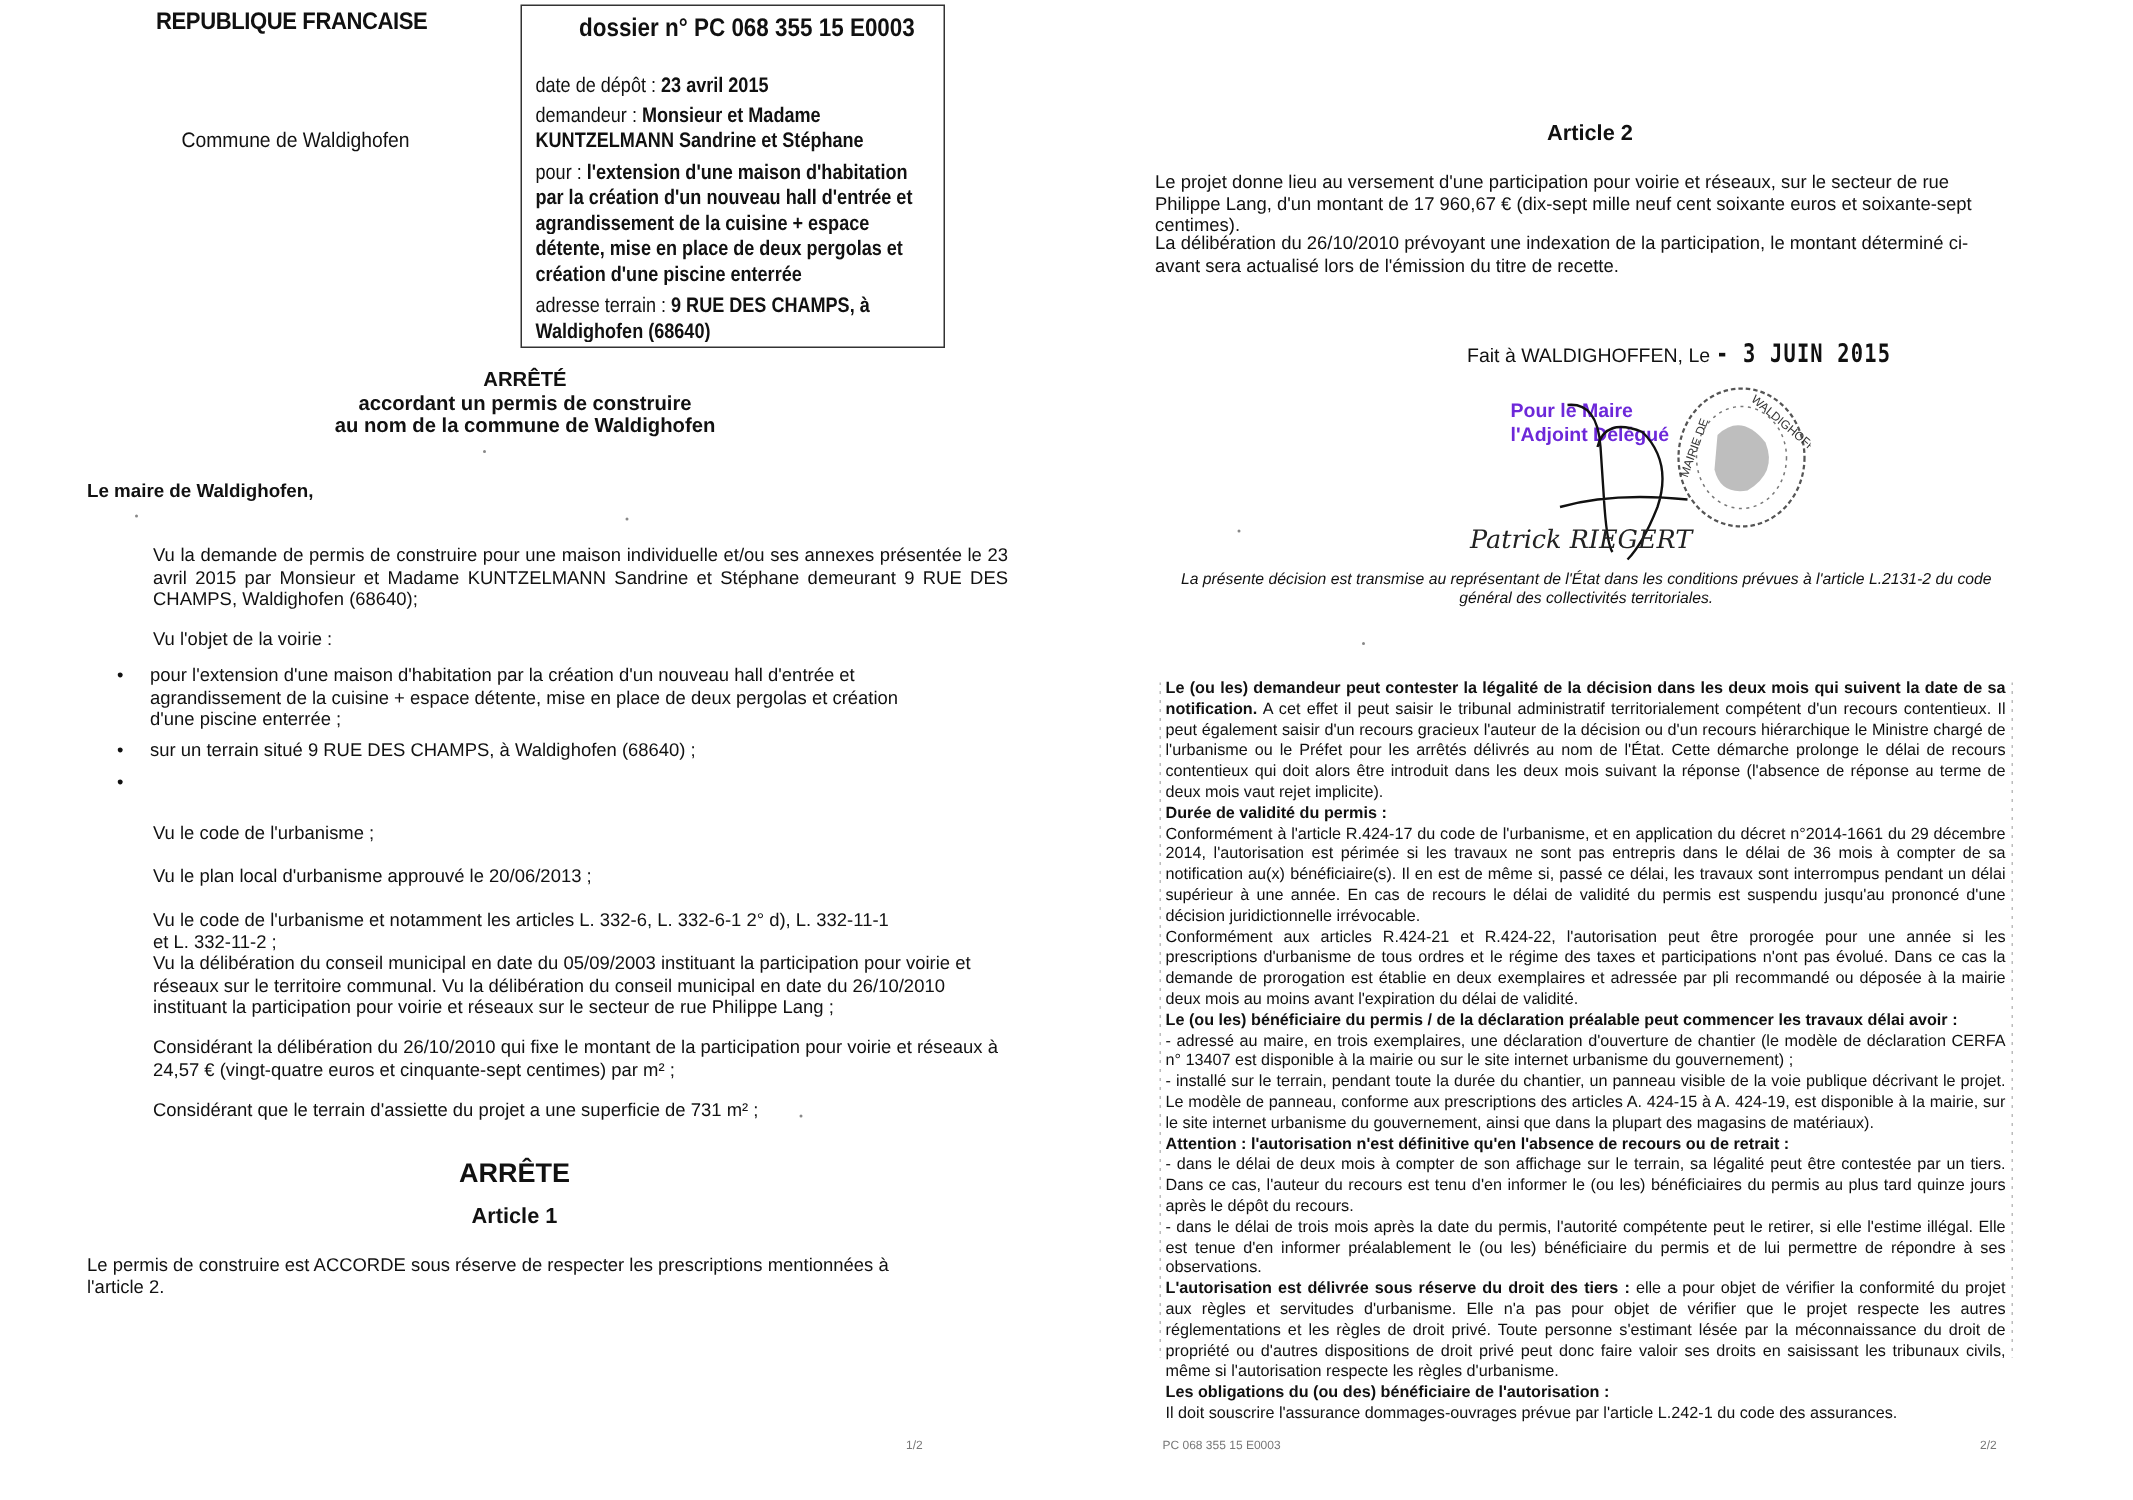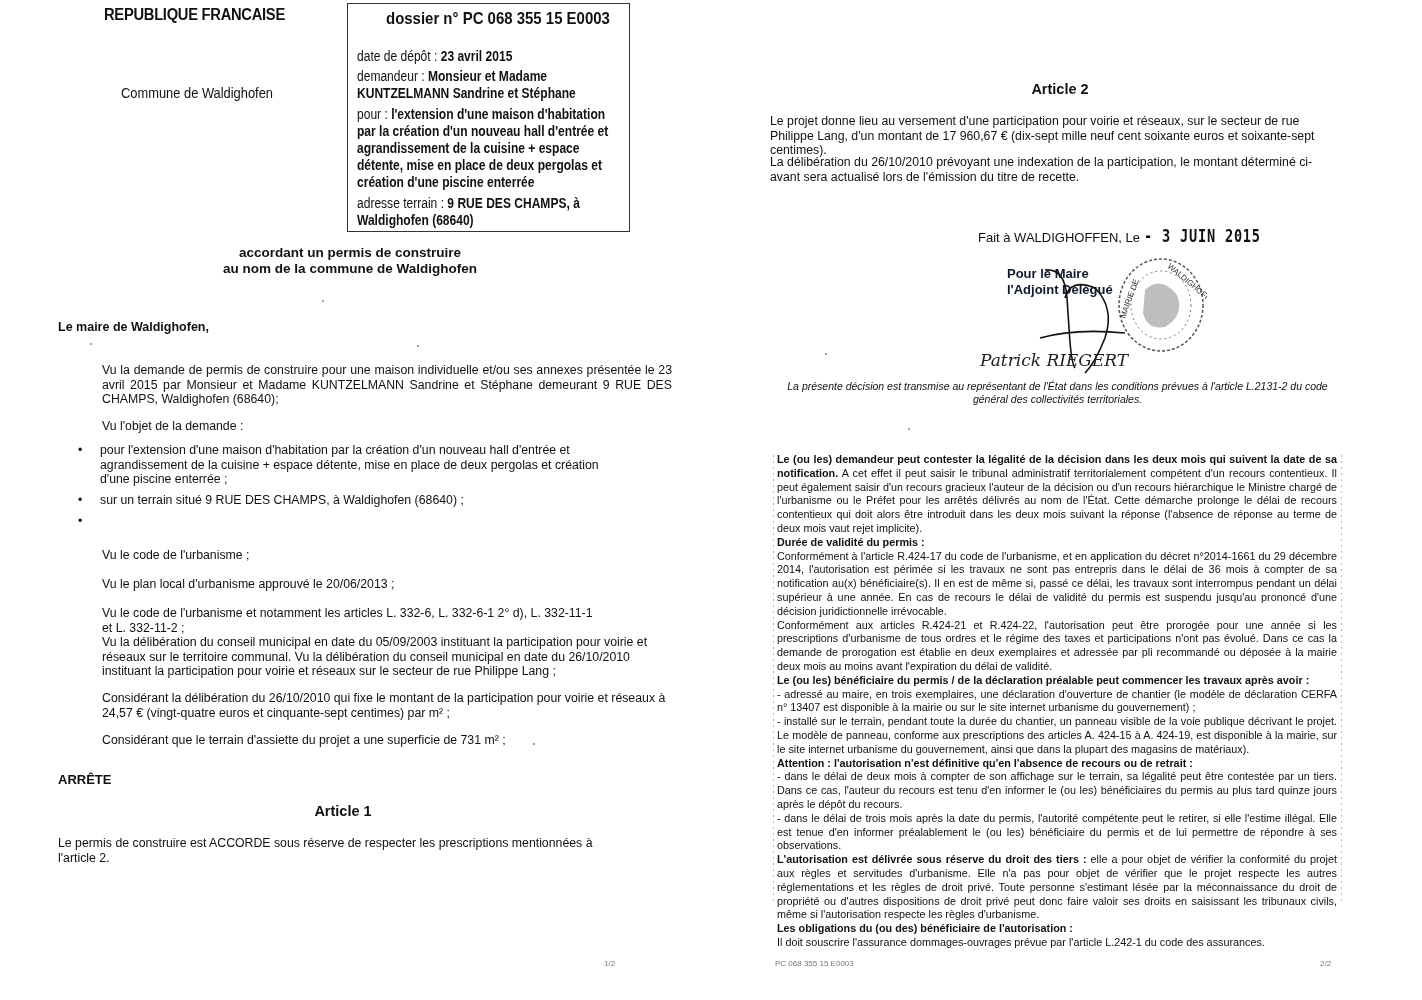--- a/index.html
+++ b/index.html
@@ -20,28 +20,28 @@
 
   
   #titles { left:160px; top:245px; width:380px; text-align:center; font-weight:bold; font-size:13.5px; line-height:15.5px; }
   #maire { left:58px; top:320px; font-size:12.5px; font-weight:bold; }
 
   .para { left:58px; width:570px;margin-left:44px; }
   .bullet-row { position:absolute; left:78px; width:540px; }
   .bullet-row .dot { position:absolute; left:0; top:0; }
   .bullet-row .txt { position:absolute; left:22px; width:520px; }
 
-  #arrete2 { left:58px; top:772px; width:570px; text-align:left; font-weight:bold; font-size:13px; }
+  #arrete2 { left:58px; top:772px; width:570px; text-align:center; font-weight:bold; font-size:18px; }
   #art1 { left:58px; top:803px; width:570px; text-align:center; font-weight:bold; font-size:14.5px; }
 
   #art2 { left:765px; top:81px; width:590px; text-align:center; font-weight:bold; font-size:14.5px; }
 
   #fait { left:978px; top:226px; font-size:13px; white-space:nowrap; }
   #fait .date { font-family:"DejaVu Sans Mono", monospace; font-size:17px; font-weight:bold; letter-spacing:1px; transform:scaleX(0.8); display:inline-block; transform-origin:left center; }
-  #pour { left:1007px; top:266px; font-size:13px; line-height:16px; font-weight:bold; color:#0f172a; }
+  #pour { left:1007px; top:266px; font-size:13px; line-height:16px; font-weight:bold; color:#6d28d9; }
   #stamp { left:1115px; top:255px; width:92px; height:100px; }
   #sigline { left:1035px; top:268px; width:140px; height:110px; }
   #signame { left:980px; top:350px; font-family:"DejaVu Serif", serif; font-style:italic; font-size:17px; color:#222; }
   #transmise { left:775px; top:380px; width:565px; text-align:center; font-style:italic; font-size:10.5px; line-height:13px; }
 
   #legal { left:777px; top:453px; width:560px; font-size:10.8px; line-height:13.8px; text-align:justify; }
   #legal p { margin:0; }
   #legal .h { font-weight:bold; }
 
   .pagenum { font-size:8px; color:#777; }
@@ -62,28 +62,29 @@
   <div class="line" style="top:102px"><span>pour : </span><b>l'extension d'une maison d'habitation</b></div>
   <div class="line b" style="top:119px">par la création d'un nouveau hall d'entrée et</div>
   <div class="line b" style="top:136px">agrandissement de la cuisine + espace</div>
   <div class="line b" style="top:153px">détente, mise en place de deux pergolas et</div>
   <div class="line b" style="top:170px">création d'une piscine enterrée</div>
   <div class="line" style="top:191px"><span>adresse terrain : </span><b>9 RUE DES CHAMPS, à</b></div>
   <div class="line b" style="top:208px">Waldighofen (68640)</div>
 </div>
 
 <div class="abs" id="titles">
+  <div>ARRÊTÉ</div>
   <div>accordant un permis de construire</div>
   <div>au nom de la commune de Waldighofen</div>
 </div>
 
 <div class="abs" id="maire">Le maire de Waldighofen,</div>
 
 <div class="abs t para just" style="top:363px">Vu la demande de permis de construire pour une maison individuelle et/ou ses annexes présentée le 23 avril 2015 par Monsieur et Madame KUNTZELMANN Sandrine et Stéphane demeurant 9 RUE DES CHAMPS, Waldighofen (68640);</div>
-<div class="abs t para" style="top:419px">Vu l'objet de la demande :</div>
+<div class="abs t para" style="top:419px">Vu l'objet de la voirie :</div>
 
 <div class="bullet-row t" style="top:443px; height:44px">
   <span class="dot">•</span>
   <span class="txt">pour l'extension d'une maison d'habitation par la création d'un nouveau hall d'entrée et agrandissement de la cuisine + espace détente, mise en place de deux pergolas et création d'une piscine enterrée ;</span>
 </div>
 <div class="bullet-row t" style="top:493px; height:16px">
   <span class="dot">•</span>
   <span class="txt">sur un terrain situé 9 RUE DES CHAMPS, à Waldighofen (68640) ;</span>
 </div>
 <div class="bullet-row t" style="top:514px; height:16px">
@@ -137,21 +138,21 @@
 
 <div class="abs" id="signame">Patrick RIEGERT</div>
 
 <div class="abs" id="transmise">La présente décision est transmise au représentant de l'État dans les conditions prévues à l'article L.2131-2 du code général des collectivités territoriales.</div>
 
 <div class="abs" id="legal">
   <p><span class="h">Le (ou les) demandeur peut contester la légalité de la décision dans les deux mois qui suivent la date de sa notification.</span><span> A cet effet il peut saisir le tribunal administratif territorialement compétent d'un recours contentieux. Il peut également saisir d'un recours gracieux l'auteur de la décision ou d'un recours hiérarchique le Ministre chargé de l'urbanisme ou le Préfet pour les arrêtés délivrés au nom de l'État. Cette démarche prolonge le délai de recours contentieux qui doit alors être introduit dans les deux mois suivant la réponse (l'absence de réponse au terme de deux mois vaut rejet implicite).</span></p>
   <p class="h">Durée de validité  du permis :</p>
   <p>Conformément à l'article R.424-17 du code de l'urbanisme, et en application du décret n°2014-1661 du 29 décembre 2014, l'autorisation est périmée si les travaux ne sont pas entrepris dans le délai de 36 mois à compter de sa notification au(x) bénéficiaire(s). Il en est de même si, passé ce délai, les travaux sont interrompus pendant un délai supérieur à une année. En cas de recours le délai de validité du permis est suspendu jusqu'au prononcé d'une décision juridictionnelle irrévocable.</p>
   <p>Conformément aux articles R.424-21 et R.424-22, l'autorisation peut être prorogée pour une année si les prescriptions d'urbanisme de tous ordres et le régime des taxes et participations n'ont pas évolué. Dans ce cas la demande de prorogation est établie en deux exemplaires et adressée par pli recommandé ou déposée à la mairie deux mois au moins avant l'expiration du délai de validité.</p>
-  <p class="h">Le (ou les) bénéficiaire du permis / de la déclaration préalable peut commencer les travaux après avoir :</p>
+  <p class="h">Le (ou les) bénéficiaire du permis / de la déclaration préalable peut commencer les travaux délai avoir :</p>
   <p>- adressé au maire, en trois exemplaires, une déclaration d'ouverture de chantier (le modèle de déclaration CERFA n° 13407 est disponible à la mairie ou sur le site internet urbanisme du gouvernement) ;</p>
   <p>- installé sur le terrain, pendant toute la durée du chantier, un panneau visible de la voie publique décrivant le projet. Le modèle de panneau, conforme aux prescriptions des articles A. 424-15 à A. 424-19, est disponible à la mairie, sur le site internet urbanisme du gouvernement, ainsi que dans la plupart des magasins de matériaux).</p>
   <p class="h">Attention : l'autorisation n'est définitive qu'en l'absence de recours ou de retrait :</p>
   <p>- dans le délai de deux mois à compter de son affichage sur le terrain, sa légalité peut être contestée par un tiers. Dans ce cas, l'auteur du recours est tenu d'en informer le (ou les) bénéficiaires du permis au plus tard quinze jours après le dépôt du recours.</p>
   <p>- dans le délai de trois mois après la date du permis, l'autorité compétente peut le retirer, si elle l'estime illégal. Elle est tenue d'en informer préalablement le (ou les) bénéficiaire du permis et de lui permettre de répondre à ses observations.</p>
   <p><span class="h">L'autorisation est délivrée sous réserve du droit des tiers :</span><span> elle a pour objet de vérifier la conformité du projet aux règles et servitudes d'urbanisme. Elle n'a pas pour objet de vérifier  que le projet respecte les autres réglementations et les règles de droit privé. Toute personne s'estimant lésée par la méconnaissance du droit de propriété ou d'autres dispositions de droit privé peut donc faire valoir ses droits en saisissant les tribunaux civils, même si l'autorisation  respecte les règles d'urbanisme.</span></p>
   <p class="h">Les obligations du (ou des) bénéficiaire de l'autorisation :</p>
   <p>Il doit souscrire l'assurance dommages-ouvrages prévue par l'article L.242-1 du code des assurances.</p>
 </div>
 

